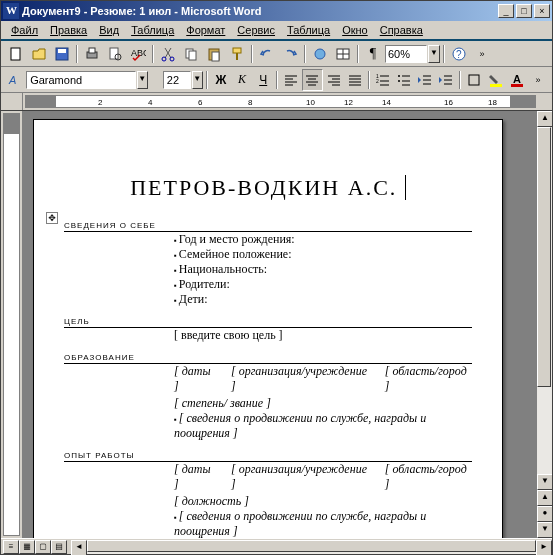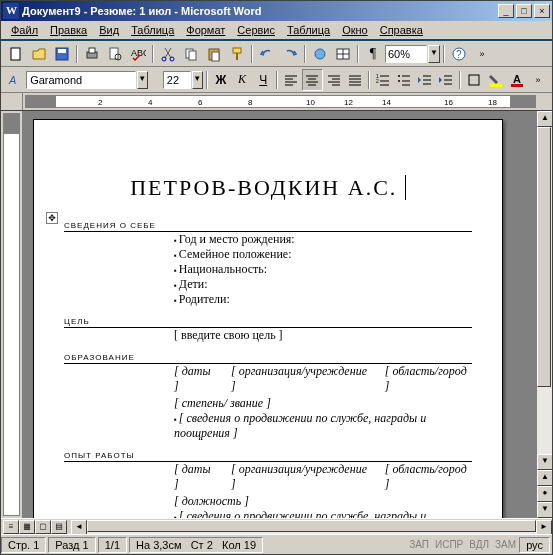--- a/index.html
+++ b/index.html
@@ -295,22 +295,22 @@
         <div class="move-handle">✥</div>
         <div class="doc-title"><span>ПЕТРОВ-ВОДКИН А.С.</span><span class="cursor">&nbsp;</span></div>
 
         <div class="sect">
           <div class="sect-h">СВЕДЕНИЯ О СЕБЕ</div>
           <div class="sect-body">
             <ul>
               <li>Год и место рождения:</li>
               <li>Семейное положение:</li>
               <li>Национальность:</li>
+              <li>Родители:</li>
               <li>Дети:</li>
-              <li>Родители:</li>
             </ul>
           </div>
         </div>
 
         <div class="sect">
           <div class="sect-h">ЦЕЛЬ</div>
           <div class="sect-body it">[ введите свою цель ]</div>
         </div>
 
         <div class="sect">
@@ -363,30 +363,14 @@
     <div class="vbtn">▤</div>
     <div class="scrollbar-h">
       <div class="sb-btn">◄</div>
       <div class="sb-track" style="flex:1;position:relative">
         <div class="sb-thumb" style="left:0;top:0;height:12px;width:100%"></div>
       </div>
       <div class="sb-btn">►</div>
     </div>
   </div>
 
-  <div class="statusbar">
-    <div class="sb-cell">Стр. 1</div>
-    <div class="sb-cell">Разд 1</div>
-    <div class="sb-cell">1/1</div>
-    <div class="sb-cell" style="flex:0 0 auto">
-      <span>На 3,3см</span>&nbsp;&nbsp;
-      <span>Ст 2</span>&nbsp;&nbsp;
-      <span>Кол 19</span>
-    </div>
-    <div style="flex:1"></div>
-    <span class="sb-ind">ЗАП</span>
-    <span class="sb-ind">ИСПР</span>
-    <span class="sb-ind">ВДЛ</span>
-    <span class="sb-ind">ЗАМ</span>
-    <div class="sb-cell">рус</div>
-  </div>
 
 </div>
 
 </body></html>

